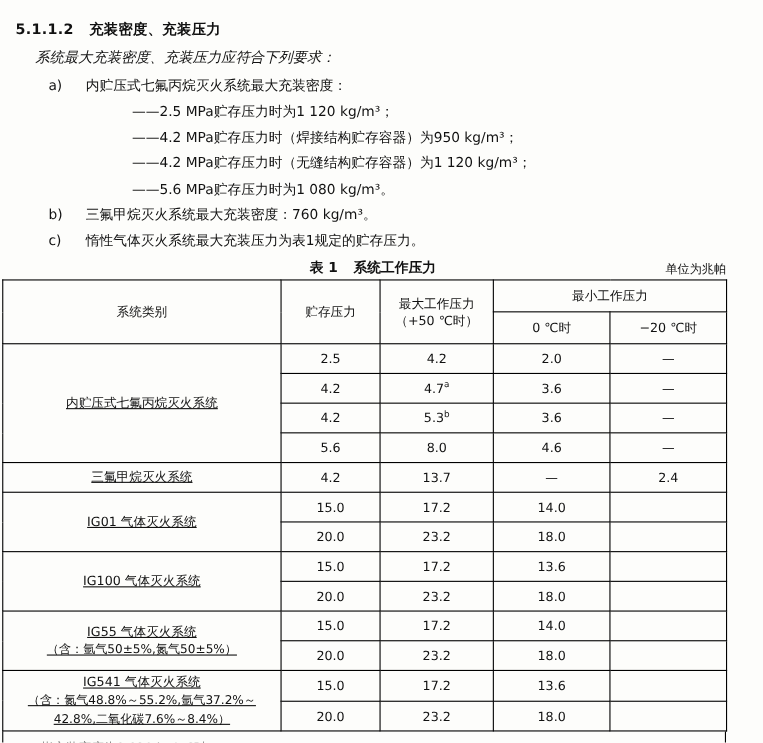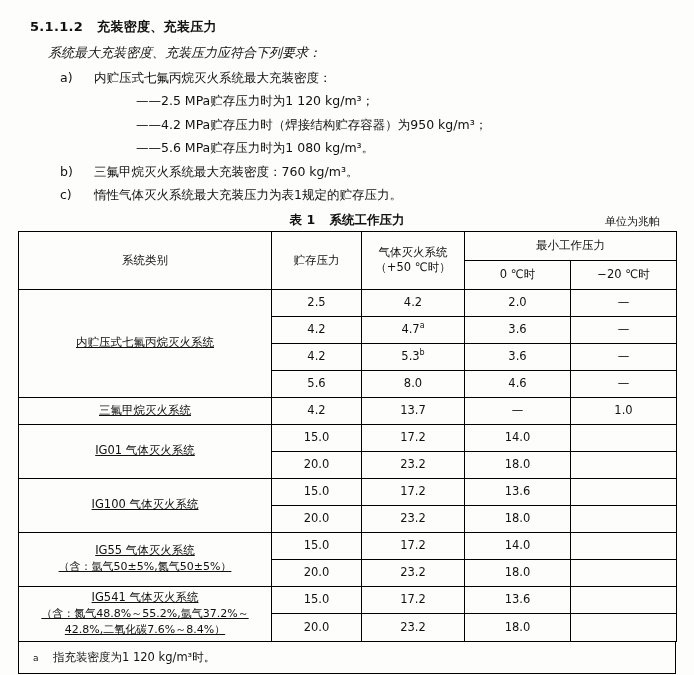--- a/index.html
+++ b/index.html
@@ -13,21 +13,21 @@
     font-family: "DejaVu Sans", "Liberation Sans", sans-serif;
     color: #111;
     overflow: hidden;
     position: relative;
   }
   .page {
     position: relative;
     width: 694px;
     height: 675px;
     box-sizing: border-box;
-    padding: 8px 18px 0 18px;
+    padding: 8px 18px 0 2px;
   }
   .topbar {
     height: 6px;
   }
   .section-head {
     font-size: 13px;
     font-weight: bold;
     letter-spacing: 0.3px;
     margin: 4px 0 8px 12px;
     display: flex;
@@ -164,20 +164,21 @@
 
   <div class="para cjk">系统最大充装密度、充装压力应符合下列要求：</div>
 
   <div class="item">
     <span class="item-label">a)</span>
     <span class="item-text cjk">内贮压式七氟丙烷灭火系统最大充装密度：</span>
   </div>
 
   <div class="dash-line cjk">——2.5 MPa贮存压力时为1 120 kg/m³；</div>
   <div class="dash-line cjk">——4.2 MPa贮存压力时（焊接结构贮存容器）为950 kg/m³；</div>
+  <div class="dash-line cjk">——4.2 MPa贮存压力时（无缝结构贮存容器）为1 120 kg/m³；</div>
   <div class="dash-line cjk">——5.6 MPa贮存压力时为1 080 kg/m³。</div>
 
   <div class="item">
     <span class="item-label">b)</span>
     <span class="item-text cjk">三氟甲烷灭火系统最大充装密度：760 kg/m³。</span>
   </div>
 
   <div class="item">
     <span class="item-label">c)</span>
     <span class="item-text cjk">惰性气体灭火系统最大充装压力为表1规定的贮存压力。</span>
@@ -195,21 +196,21 @@
       <col style="width:90px">
       <col style="width:103px">
       <col style="width:106px">
       <col style="width:106px">
     </colgroup>
     <tbody>
       <tr>
         <td class="hdr cjk" rowspan="2">系统类别</td>
         <td class="hdr cjk" rowspan="2">贮存压力</td>
         <td class="hdr cjk" rowspan="2">
-          <div>气体灭火系统</div>
+          <div>最大工作压力</div>
           <div>（+50 ℃时）</div>
         </td>
         <td class="hdr cjk" colspan="2">最小工作压力</td>
       </tr>
       <tr>
         <td class="hdr cjk">0 ℃时</td>
         <td class="hdr cjk">−20 ℃时</td>
       </tr>
 
       <tr>
@@ -236,21 +237,21 @@
         <td class="rowcell">8.0</td>
         <td class="rowcell">4.6</td>
         <td class="rowcell">—</td>
       </tr>
 
       <tr>
         <td class="catcell cjk">三氟甲烷灭火系统</td>
         <td class="rowcell">4.2</td>
         <td class="rowcell">13.7</td>
         <td class="rowcell">—</td>
-        <td class="rowcell">1.0</td>
+        <td class="rowcell">2.4</td>
       </tr>
 
       <tr>
         <td class="catcell cjk" rowspan="2">IG01 气体灭火系统</td>
         <td class="rowcell">15.0</td>
         <td class="rowcell">17.2</td>
         <td class="rowcell">14.0</td>
         <td class="rowcell"></td>
       </tr>
       <tr>

